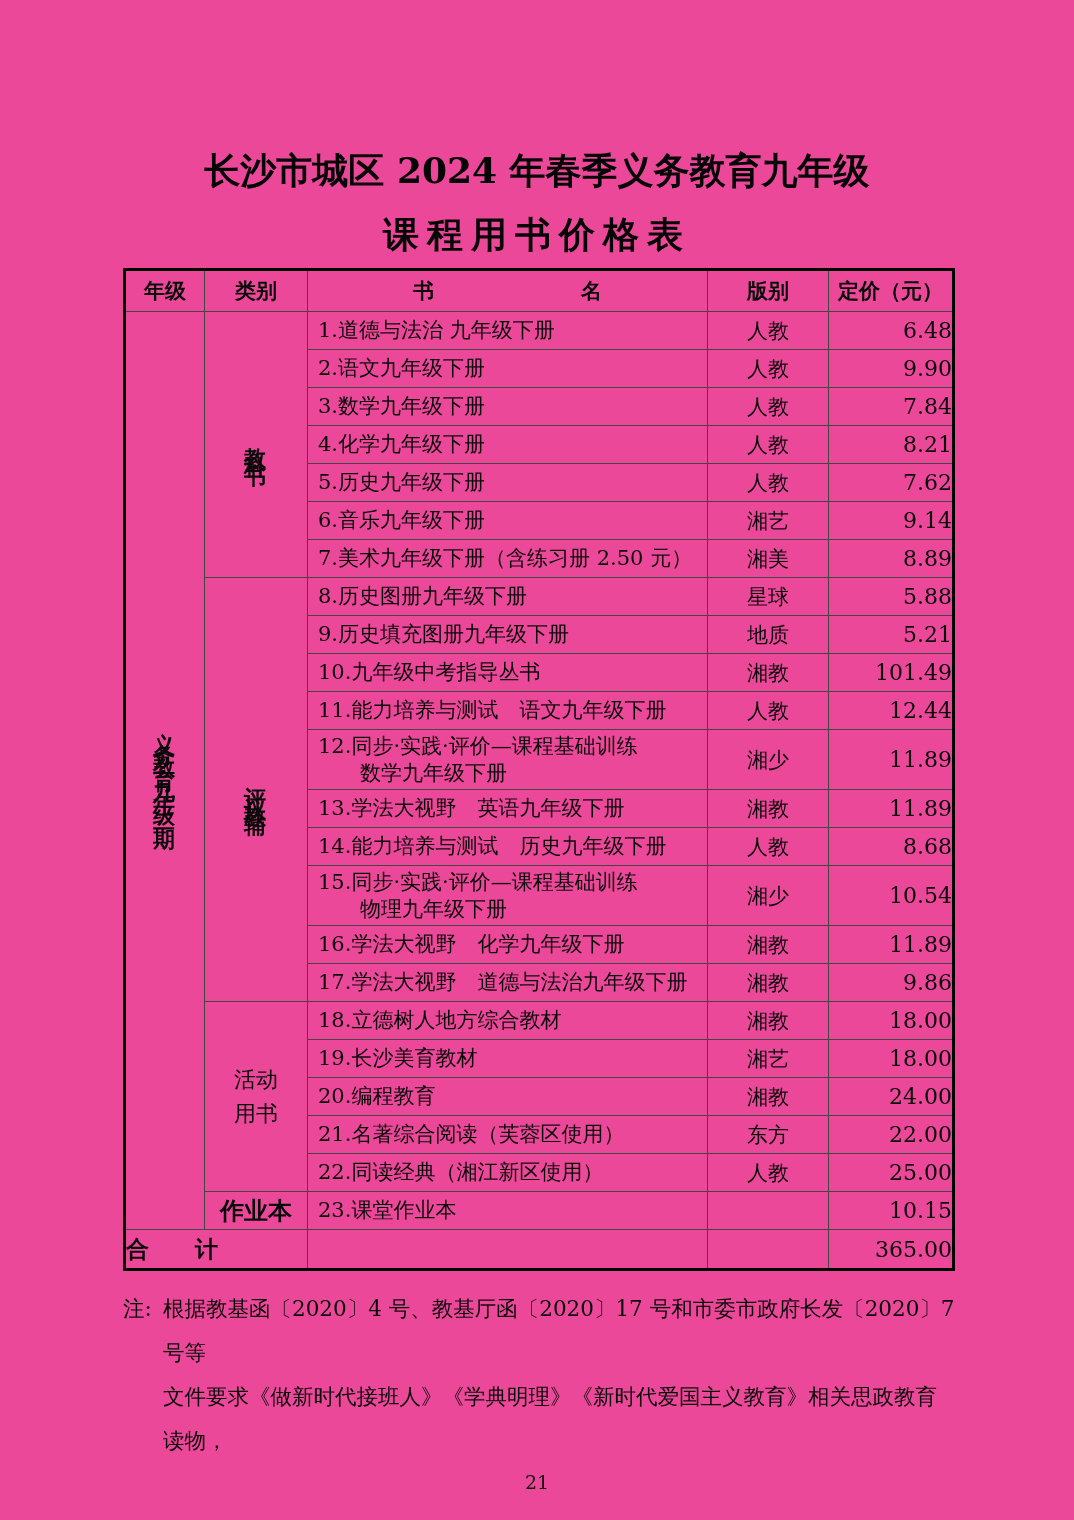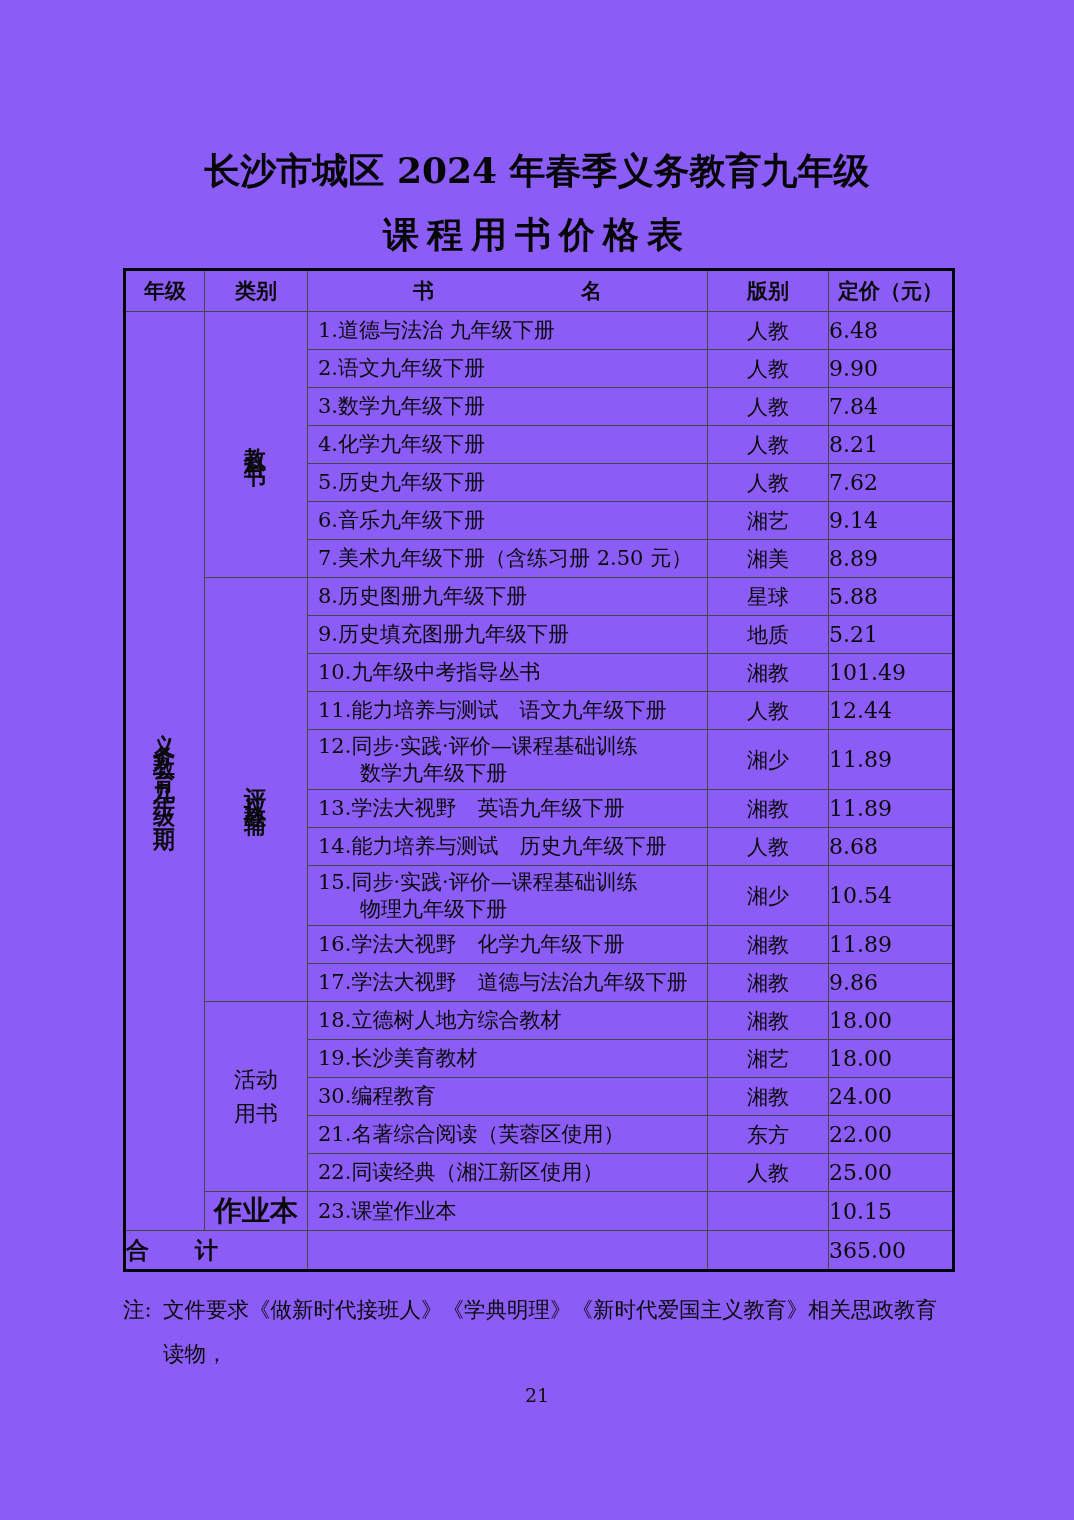--- a/index.html
+++ b/index.html
@@ -3,21 +3,21 @@
 <meta charset="utf-8">
 <style>
   * { margin: 0; padding: 0; box-sizing: border-box; }
   html, body { background: #e8e8e8; }
   body { font-family: "DejaVu Serif", "Liberation Serif", serif; color: #000; }
   .page {
     position: relative;
     width: 1074px;
     height: 1520px;
     margin: 0 auto;
-    background: #8b5cf6;
+    background: #ec4899;
     overflow: hidden;
   }
   .doc-title {
     padding-top: 138px;
     text-align: center;
     font-weight: bold;
     font-size: 36px;
     line-height: 64px;
     color: #060606;
   }
@@ -46,41 +46,41 @@
     text-align: center;
     font-size: 21px;
   }
   td.cell-name {
     text-align: left;
     padding-left: 10px;
     white-space: pre-line;
     line-height: 27px;
   }
   td.cell-pub { text-align: center; }
-  td.cell-price { text-align: left; font-size: 22px; }
+  td.cell-price { text-align: right; font-size: 22px; }
 
   td.vcell { text-align: center; }
   .vtext {
     display: inline-block;
     writing-mode: vertical-rl;
     text-orientation: upright;
     font-weight: bold;
     font-size: 22px;
     letter-spacing: 9px;
     line-height: 1.0;
   }
   .grade-v { letter-spacing: 12px; }
   .cat-multi {
     white-space: pre-line;
     font-weight: normal;
     font-size: 22px;
     line-height: 34px;
     text-align: center;
   }
-  .cat-single { font-weight: bold; font-size: 28px; text-align: center; }
+  .cat-single { font-weight: bold; font-size: 24px; text-align: center; }
   td.total-label {
     font-weight: bold;
     font-size: 23px;
   }
 
   .note {
     display: flex;
     margin: 15px 0 0 123px;
     width: 832px;
     font-size: 21.5px;
@@ -223,21 +223,21 @@
           <td class="cell-name">18.立德树人地方综合教材</td>
           <td class="cell-pub">湘教</td>
           <td class="cell-price">18.00</td>
         </tr>
         <tr>
           <td class="cell-name">19.长沙美育教材</td>
           <td class="cell-pub">湘艺</td>
           <td class="cell-price">18.00</td>
         </tr>
         <tr>
-          <td class="cell-name">30.编程教育</td>
+          <td class="cell-name">20.编程教育</td>
           <td class="cell-pub">湘教</td>
           <td class="cell-price">24.00</td>
         </tr>
         <tr>
           <td class="cell-name">21.名著综合阅读（芙蓉区使用）</td>
           <td class="cell-pub">东方</td>
           <td class="cell-price">22.00</td>
         </tr>
         <tr>
           <td class="cell-name">22.同读经典（湘江新区使用）</td>
@@ -258,19 +258,20 @@
           <td class="cell-pub"></td>
           <td class="cell-price">365.00</td>
         </tr>
       </tbody>
     </table>
   </div>
 
   <div class="note">
     <span class="note-label">注:</span>
     <div class="note-body">
+      <div>根据教基函〔2020〕4 号、教基厅函〔2020〕17 号和市委市政府长发〔2020〕7 号等</div>
       <div>文件要求《做新时代接班人》《学典明理》《新时代爱国主义教育》相关思政教育读物，</div>
     </div>
   </div>
 
   <div class="pagenum">21</div>
 
 </div>
 
 </body></html>

